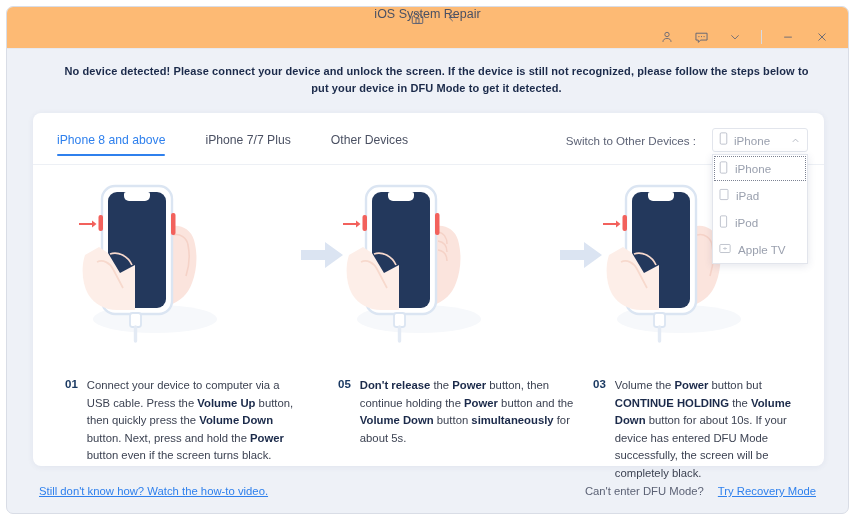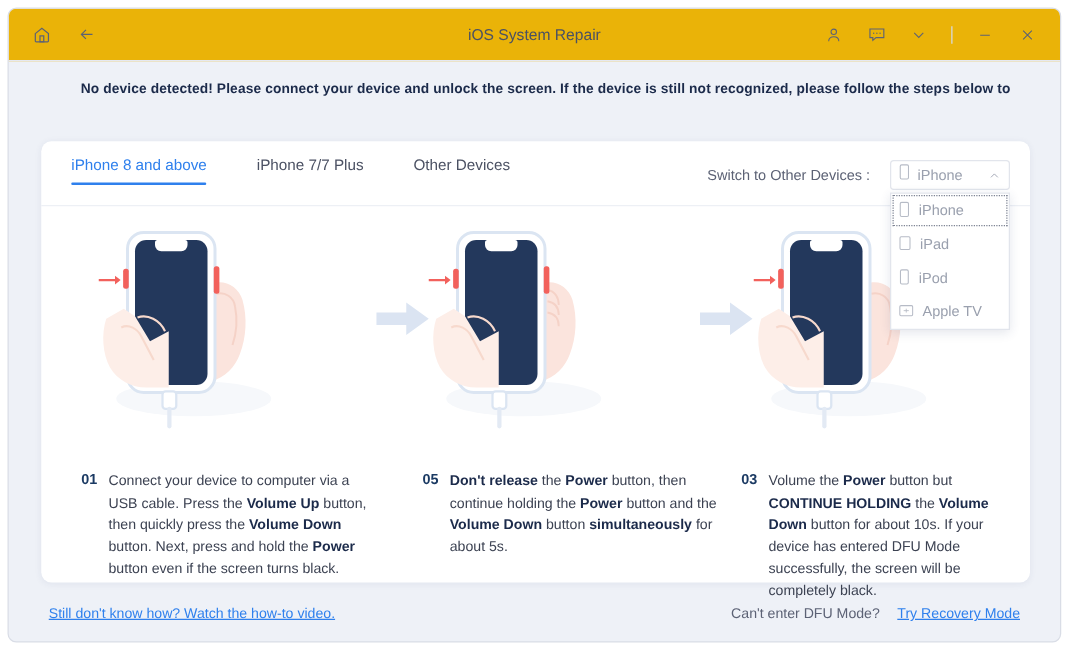--- a/index.html
+++ b/index.html
@@ -16,24 +16,25 @@
     background: #eef1f7;
     border: 1px solid #d9dde6;
     border-radius: 7px;
     overflow: hidden;
   }
 
   
   .titlebar {
     position: relative;
     height: 42px;
-    background: #eab308;
+    background: #fdba74;
     border-bottom: 1px solid #e6e9f0;
     display: flex;
     align-items: center;
+    flex-direction: column;
   }
   .tb-left { display:flex; align-items:center; gap:16px; padding-left:16px; }
   .tb-icon {
     width: 20px; height: 20px;
     display: flex; align-items: center; justify-content: center;
     color: #5c6275;
     cursor: pointer;
   }
   .tb-title {
     position: absolute;
@@ -76,21 +77,21 @@
     box-shadow: 0 1px 6px rgba(40,60,110,.07);
   }
 
   
   .tabs {
     position: relative;
     height: 40px;
     display: flex;
     align-items: flex-start;
     padding-left: 24px;
-    padding-top: 12px;
+    padding-top: 20px;
     gap: 40px;
   }
   .tab {
     font-size: 12.2px;
     color: #4b5163;
     padding-bottom: 9px;
     cursor: pointer;
     position: relative;
     white-space: nowrap;
   }
@@ -287,20 +288,21 @@
       <span class="tb-icon">
         <svg width="14" height="14" viewBox="0 0 20 20" fill="none" stroke="currentColor" stroke-width="1.25">
           <path d="M5 5l10 10M15 5 5 15"></path>
         </svg>
       </span>
     </div>
   </div>
 
   <div class="banner">
     <div>No device detected! Please connect your device and unlock the screen. If the device is still not recognized, please follow the steps below to</div>
+    <div>put your device in DFU Mode to get it detected.</div>
   </div>
 
   <div class="card">
 
     <div class="tabs">
       <div class="tab active">iPhone 8 and above</div>
       <div class="tab">iPhone 7/7 Plus</div>
       <div class="tab">Other Devices</div>
     </div>
     <div class="tabs-rule"></div>

